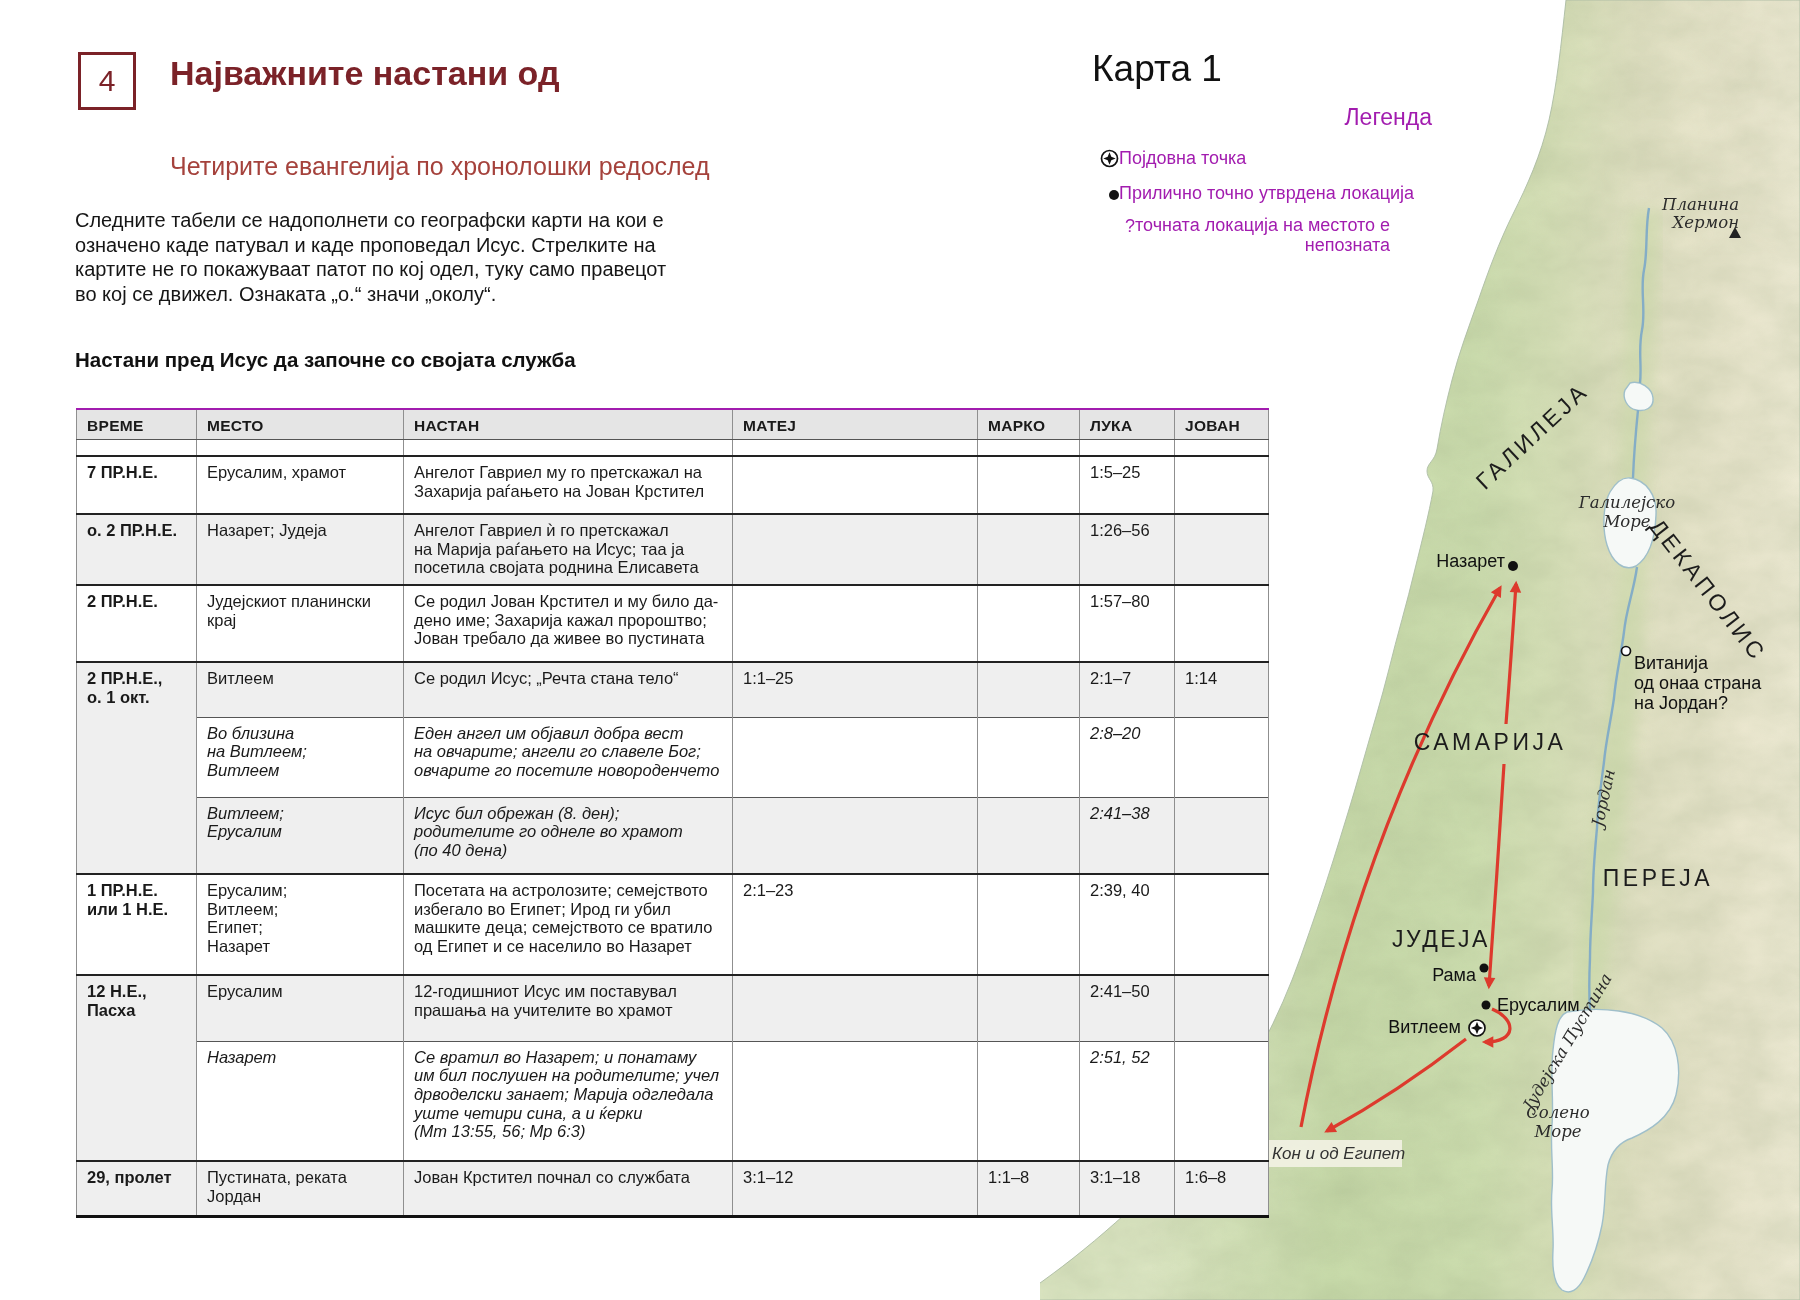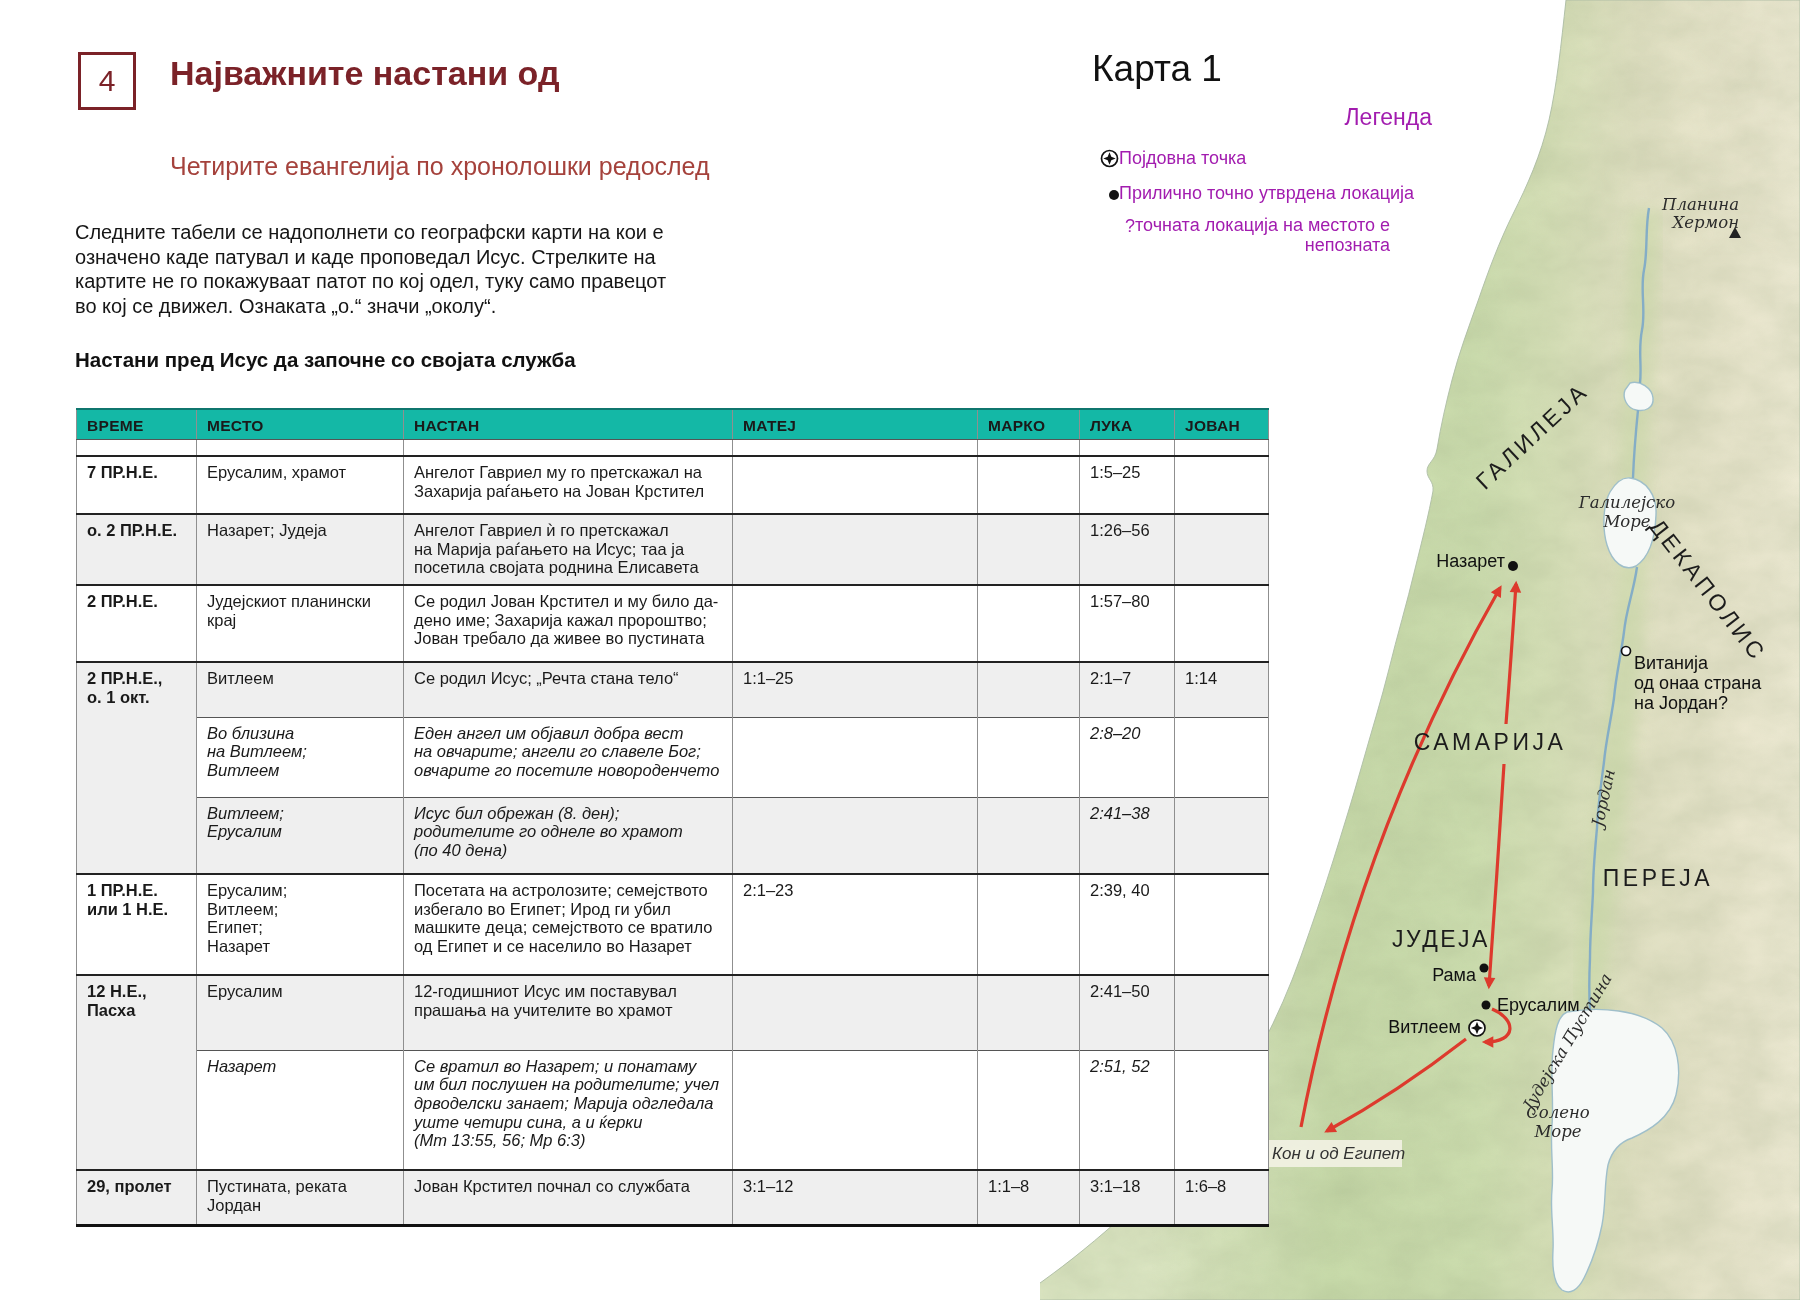--- a/index.html
+++ b/index.html
@@ -4,29 +4,29 @@
 <style>
   html,body{margin:0;padding:0;}
   body{font-family:"Liberation Sans",sans-serif;background:#fff;}
   .page{position:relative;width:1800px;height:1300px;background:#ffffff;overflow:hidden;}
 
   
   .chapter-box{position:absolute;left:78px;top:52px;width:52px;height:52px;border:3px solid #7b2228;
     display:flex;align-items:center;justify-content:center;font-size:30px;color:#7b2228;}
   .title{position:absolute;left:170px;top:50px;color:#7b2228;font-size:34px;font-weight:bold;line-height:46px;}
   .subtitle{position:absolute;left:170px;top:152px;color:#a5423c;font-size:25px;font-weight:500;}
-  .intro{position:absolute;left:75px;top:208px;width:700px;font-size:20px;line-height:24.5px;color:#161616;white-space:pre-line;margin-top:12px;}
+  .intro{position:absolute;left:75px;top:208px;width:700px;font-size:20px;line-height:24.5px;color:#161616;white-space:pre-line;}
   .section-heading{position:absolute;left:75px;top:348px;font-size:20.5px;font-weight:bold;color:#111;}
 
   
   .events-table{position:absolute;left:76px;top:408px;width:1192px;border-collapse:collapse;table-layout:fixed;z-index:3;}
   .events-table th,.events-table td{border-left:1px solid #8f8f8f;border-right:1px solid #8f8f8f;
       vertical-align:top;text-align:left;padding:6px 8px 0 10px;font-size:16.5px;line-height:18.7px;color:#1a1a1a;
       overflow:hidden;}
-  .events-table thead th{background:#14b8a6;border-top:2px solid #0f766e;border-bottom:1px solid #555;
+  .events-table thead th{background:#e5e5e5;border-top:2px solid #a21caf;border-bottom:1px solid #555;
       font-size:15.5px;font-weight:bold;letter-spacing:.3px;padding-top:7px;}
   .events-table tr.spacer td{background:#fff;padding:0;border-top:none;}
   .events-table tbody tr.major td{border-top:2px solid #222;}
   .events-table tbody tr.sub td{border-top:1.5px solid #555;font-style:italic;}
   .events-table tbody tr:last-child td{border-bottom:3px solid #111;}
   .events-table tr.shade{background:#efefef;}
   .events-table tr.plain{background:#ffffff;}
   .cell-time{font-weight:bold;white-space:pre-line;}
   .cell-place,.cell-event{white-space:pre-line;}
 
@@ -292,21 +292,21 @@
 Назарет</td>
         <td class="cell-event">Посетата на астролозите; семејството
 избегало во Египет; Ирод ги убил
 машките деца; семејството се вратило
 од Египет и се населило во Назарет</td>
         <td class="cell-ref">2:1–23</td>
         <td class="cell-ref"></td>
         <td class="cell-ref">2:39, 40</td>
         <td class="cell-ref"></td>
       </tr>
-      <tr class="major shade" style="height:75px">
+      <tr class="major shade" style="height:66px">
         <td class="cell-time" rowspan="2">12 Н.Е.,
 Пасха</td>
         <td class="cell-place">Ерусалим</td>
         <td class="cell-event">12-годишниот Исус им поставувал
 прашања на учителите во храмот</td>
         <td class="cell-ref"></td>
         <td class="cell-ref"></td>
         <td class="cell-ref">2:41–50</td>
         <td class="cell-ref"></td>
       </tr>

